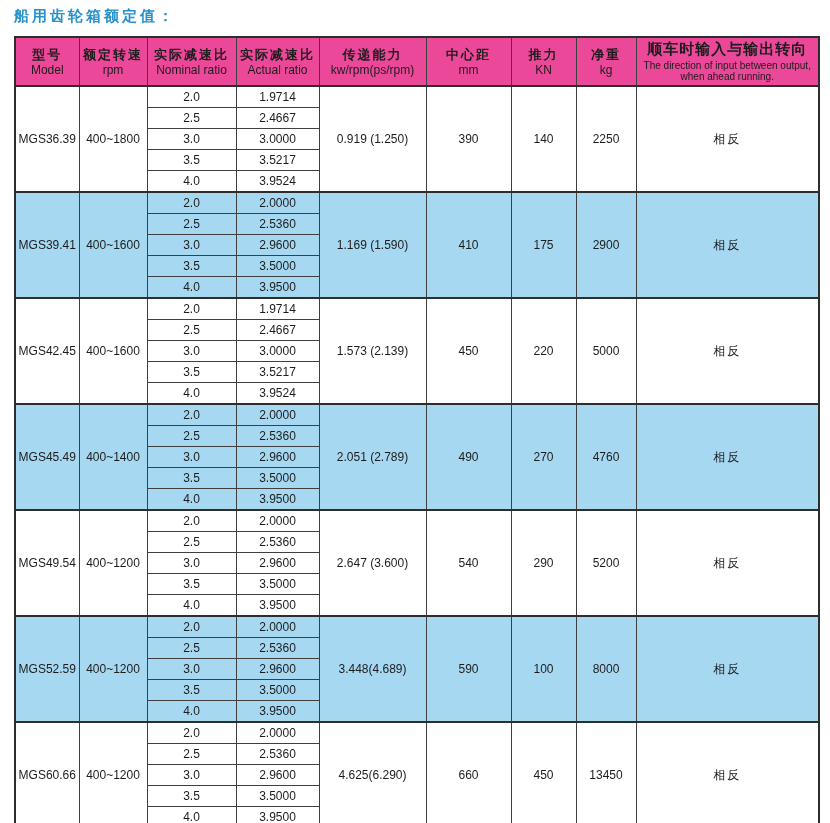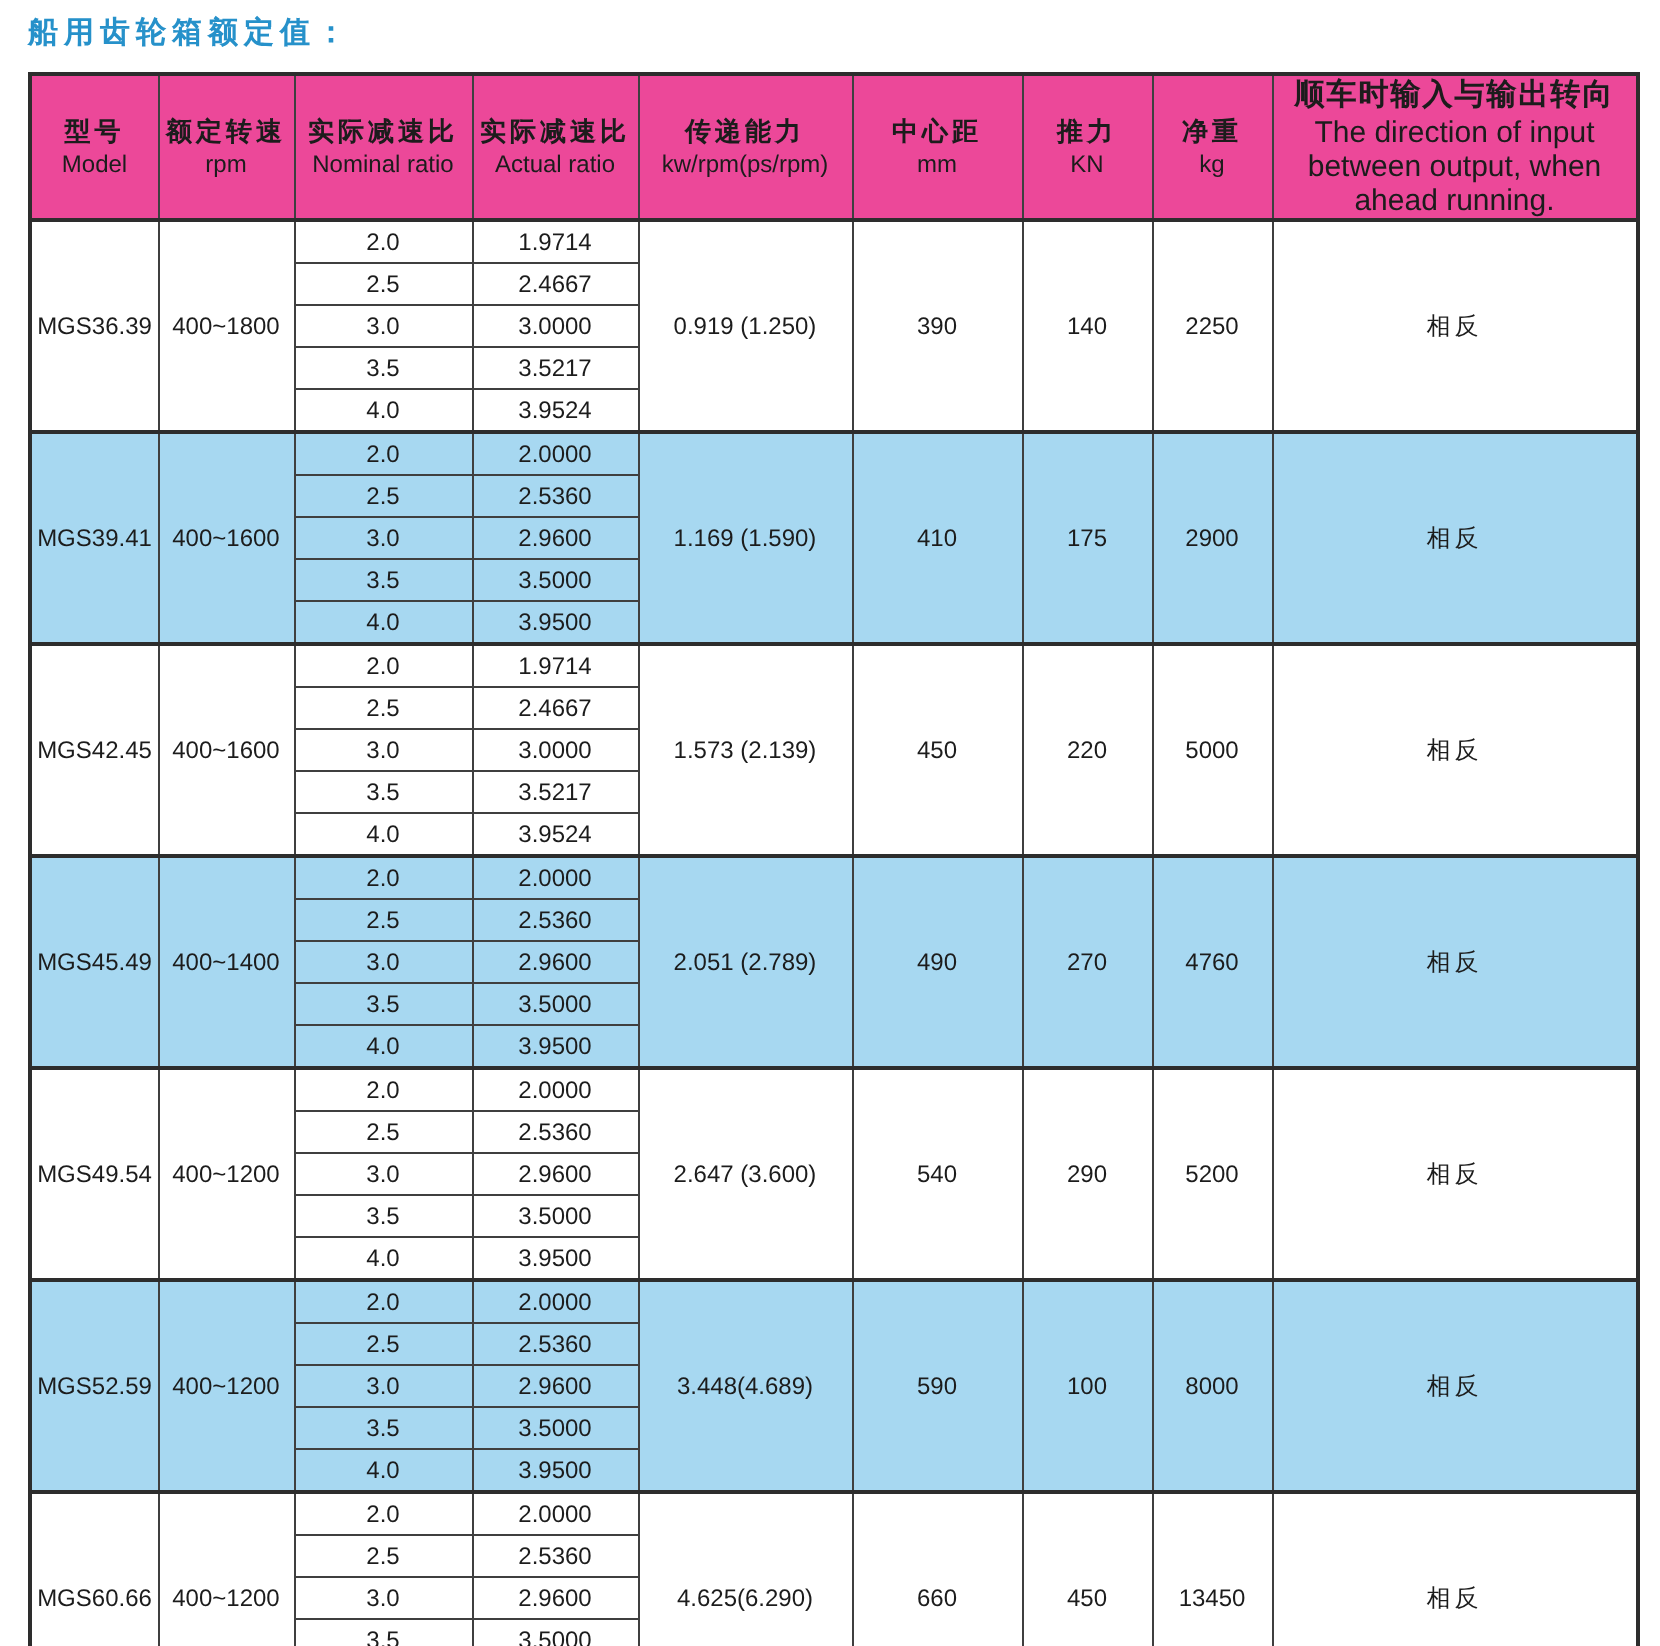--- a/index.html
+++ b/index.html
@@ -58,21 +58,21 @@
   .hdr-en {
     font-size: 12px;
     line-height: 1.2;
   }
   th.dir-hdr .hdr-zh {
     font-size: 15px;
     letter-spacing: 1px;
     line-height: 1.3;
   }
   th.dir-hdr .hdr-en {
-    font-size: 15px;
+    font-size: 10px;
     line-height: 1.15;
     padding: 0 6px;
   }
   .spec-table tbody td {
     font-size: 12px;
     height: 20px;
     background: #ffffff;
   }
   .spec-table tbody tr.shaded td {
     background: #a7d8f1;

